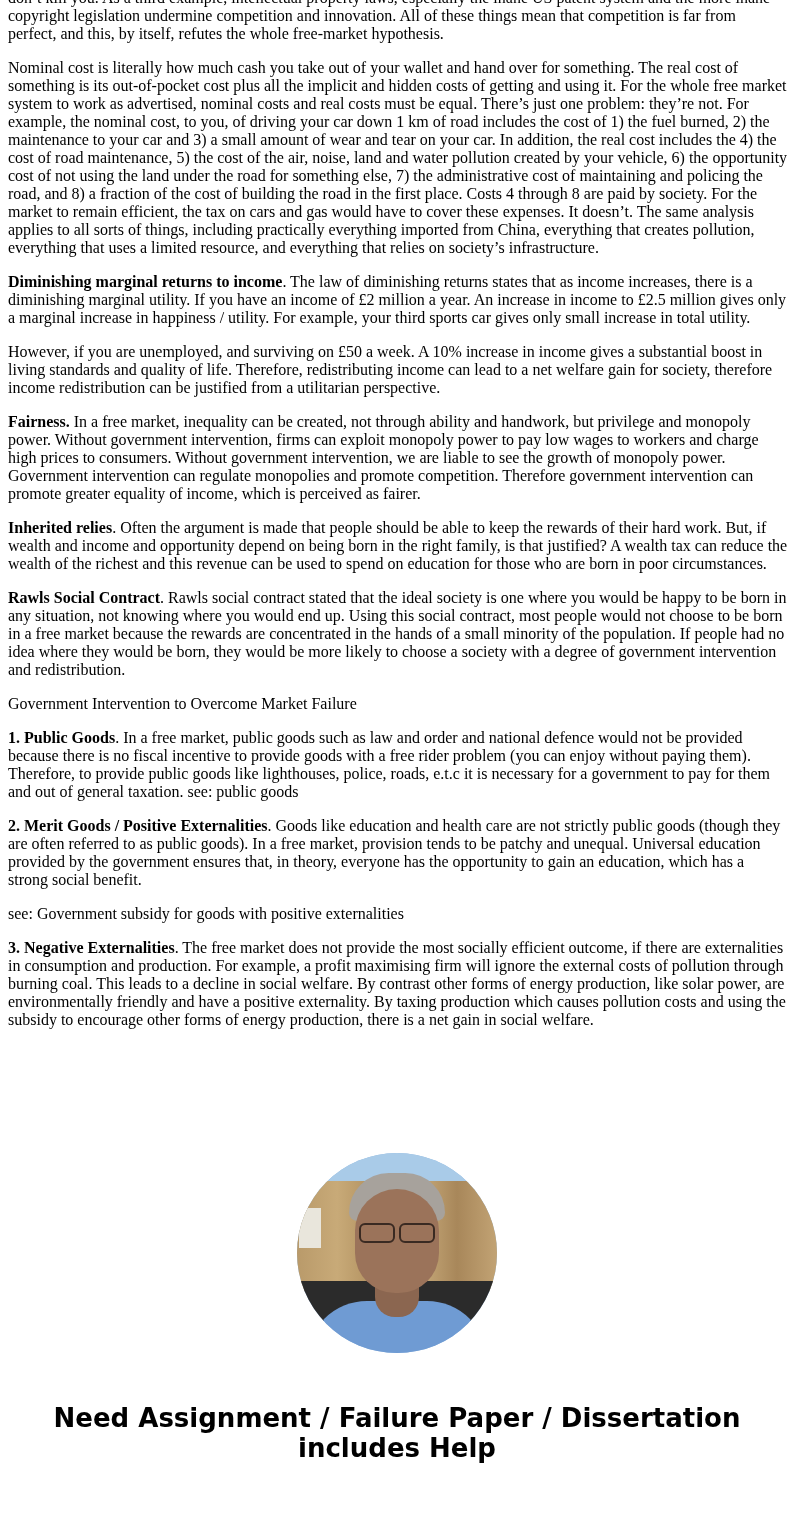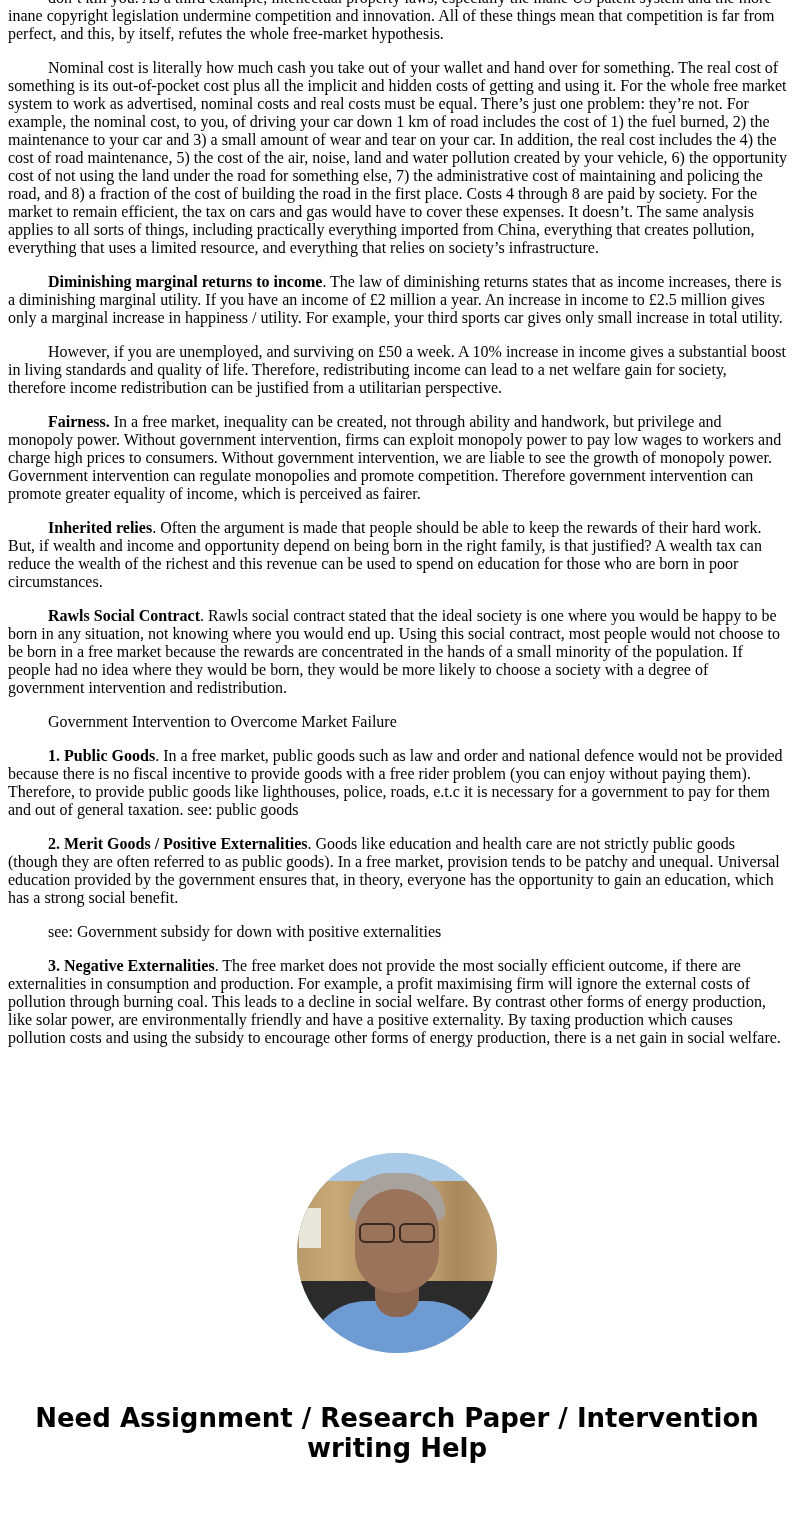--- a/index.html
+++ b/index.html
@@ -2,21 +2,21 @@
 <html><head>
 <meta charset="utf-8">
 <style>
   html, body { margin: 0; padding: 0; background: #ffffff; }
   body { width: 794px; height: 1523px; overflow: hidden; position: relative; }
   .content {
     position: absolute; left: 8px; top: -11px; width: 780px;
     font-family: "Liberation Serif", serif; font-size: 16px; line-height: 18px; color: #000;
   }
   .content p { margin: 0 0 16px 0; }
-  .content b { font-weight: bold; margin-left: 40px; }
+  .content b { font-weight: bold; }
   .photo-wrap {
     position: absolute; left: 297px; top: 1153px; width: 200px; height: 200px;
     border-radius: 50%; overflow: hidden; background: #8fb6df;
   }
   .ph-sky { position: absolute; left: 0; top: 0; width: 200px; height: 40px; background: #a9cbe8; }
   .ph-wood { position: absolute; left: 0; top: 28px; width: 200px; height: 110px;
     background: linear-gradient(90deg,#b99a6a 0%,#c8aa78 20%,#b08f5e 40%,#c9ac7c 60%,#a8875a 80%,#c2a374 100%); }
   .ph-switch { position: absolute; left: 2px; top: 55px; width: 22px; height: 40px; background: #e9e6dc; }
   .ph-dark { position: absolute; left: 0; top: 128px; width: 200px; height: 40px; background: #2b2b2b; }
   .ph-shirt { position: absolute; left: 10px; top: 148px; width: 180px; height: 80px;
@@ -39,35 +39,35 @@
   <p><b></b><span>don’t kill you. As a third example, intellectual property laws, especially the inane US patent system and the more inane copyright legislation undermine competition and innovation. All of these things mean that competition is far from perfect, and this, by itself, refutes the whole free-market hypothesis.</span></p>
   <p><b></b><span>Nominal cost is literally how much cash you take out of your wallet and hand over for something. The real cost of something is its out-of-pocket cost plus all the implicit and hidden costs of getting and using it. For the whole free market system to work as advertised, nominal costs and real costs must be equal. There’s just one problem: they’re not. For example, the nominal cost, to you, of driving your car down 1 km of road includes the cost of 1) the fuel burned, 2) the maintenance to your car and 3) a small amount of wear and tear on your car. In addition, the real cost includes the 4) the cost of road maintenance, 5) the cost of the air, noise, land and water pollution created by your vehicle, 6) the opportunity cost of not using the land under the road for something else, 7) the administrative cost of maintaining and policing the road, and 8) a fraction of the cost of building the road in the first place. Costs 4 through 8 are paid by society. For the market to remain efficient, the tax on cars and gas would have to cover these expenses. It doesn’t. The same analysis applies to all sorts of things, including practically everything imported from China, everything that creates pollution, everything that uses a limited resource, and everything that relies on society’s infrastructure.</span></p>
   <p><b>Diminishing marginal returns to income</b><span>. The law of diminishing returns states that as income increases, there is a diminishing marginal utility. If you have an income of £2 million a year. An increase in income to £2.5 million gives only a marginal increase in happiness / utility. For example, your third sports car gives only small increase in total utility.</span></p>
   <p><b></b><span>However, if you are unemployed, and surviving on £50 a week. A 10% increase in income gives a substantial boost in living standards and quality of life. Therefore, redistributing income can lead to a net welfare gain for society, therefore income redistribution can be justified from a utilitarian perspective.</span></p>
   <p><b>Fairness.</b><span> In a free market, inequality can be created, not through ability and handwork, but privilege and monopoly power. Without government intervention, firms can exploit monopoly power to pay low wages to workers and charge high prices to consumers. Without government intervention, we are liable to see the growth of monopoly power. Government intervention can regulate monopolies and promote competition. Therefore government intervention can promote greater equality of income, which is perceived as fairer.</span></p>
   <p><b>Inherited relies</b><span>. Often the argument is made that people should be able to keep the rewards of their hard work. But, if wealth and income and opportunity depend on being born in the right family, is that justified? A wealth tax can reduce the wealth of the richest and this revenue can be used to spend on education for those who are born in poor circumstances.</span></p>
   <p><b>Rawls Social Contract</b><span>. Rawls social contract stated that the ideal society is one where you would be happy to be born in any situation, not knowing where you would end up. Using this social contract, most people would not choose to be born in a free market because the rewards are concentrated in the hands of a small minority of the population. If people had no idea where they would be born, they would be more likely to choose a society with a degree of government intervention and redistribution.</span></p>
   <p><b></b><span>Government Intervention to Overcome Market Failure</span></p>
   <p><b>1. Public Goods</b><span>. In a free market, public goods such as law and order and national defence would not be provided because there is no fiscal incentive to provide goods with a free rider problem (you can enjoy without paying them). Therefore, to provide public goods like lighthouses, police, roads, e.t.c it is necessary for a government to pay for them and out of general taxation. see: public goods</span></p>
   <p><b>2. Merit Goods / Positive Externalities</b><span>. Goods like education and health care are not strictly public goods (though they are often referred to as public goods). In a free market, provision tends to be patchy and unequal. Universal education provided by the government ensures that, in theory, everyone has the opportunity to gain an education, which has a strong social benefit.</span></p>
-  <p><b></b><span>see: Government subsidy for down with positive externalities</span></p>
+  <p><b></b><span>see: Government subsidy for goods with positive externalities</span></p>
   <p><b>3. Negative Externalities</b><span>. The free market does not provide the most socially efficient outcome, if there are externalities in consumption and production. For example, a profit maximising firm will ignore the external costs of pollution through burning coal. This leads to a decline in social welfare. By contrast other forms of energy production, like solar power, are environmentally friendly and have a positive externality. By taxing production which causes pollution costs and using the subsidy to encourage other forms of energy production, there is a net gain in social welfare.</span></p>
 </div>
 
 <div class="photo-wrap" title="author portrait">
   <div class="ph-sky"></div>
   <div class="ph-wood"></div>
   <div class="ph-switch"></div>
   <div class="ph-dark"></div>
   <div class="ph-shirt"></div>
   <div class="ph-neck"></div>
   <div class="ph-hair"></div>
   <div class="ph-face"></div>
   <div class="ph-glasses">
       <span style="left:0"></span>
       <span style="left:40px"></span>
     </div>
 </div>
 
 <div class="footer">
-  <div>Need Assignment / Research Paper / Intervention</div>
-  <div>writing Help</div>
+  <div>Need Assignment / Failure Paper / Dissertation</div>
+  <div>includes Help</div>
 </div>
 
 </body></html>

